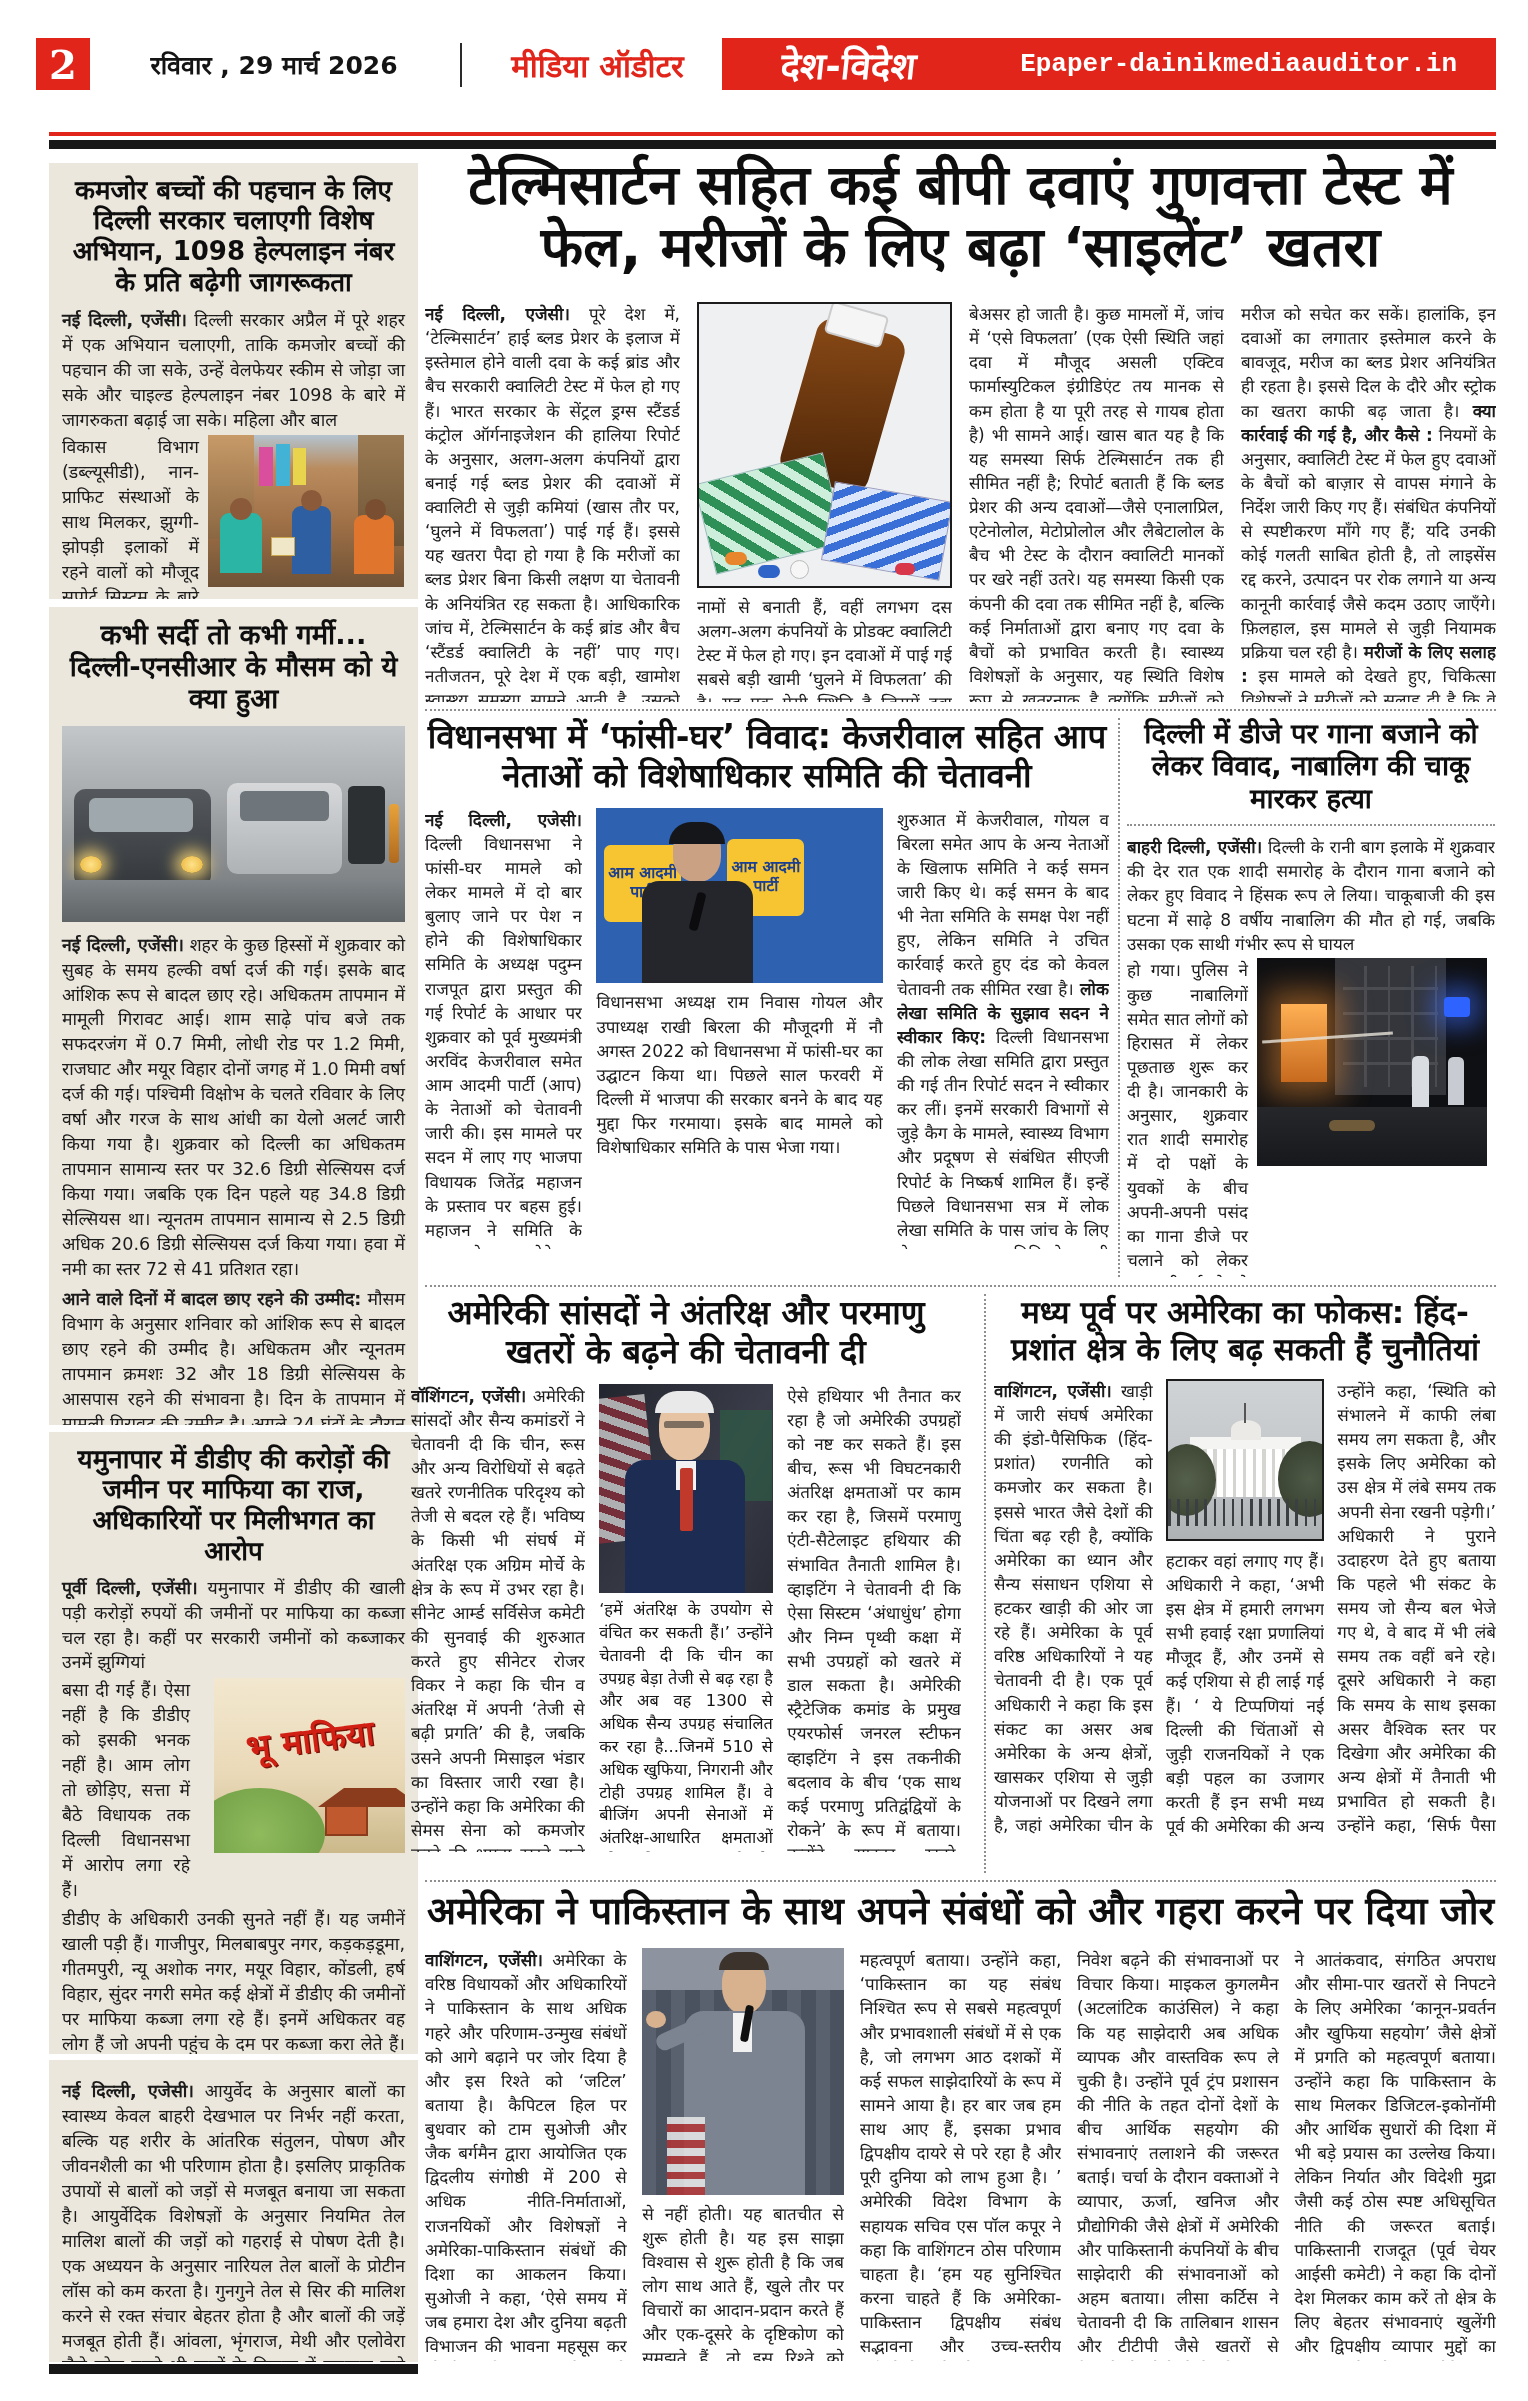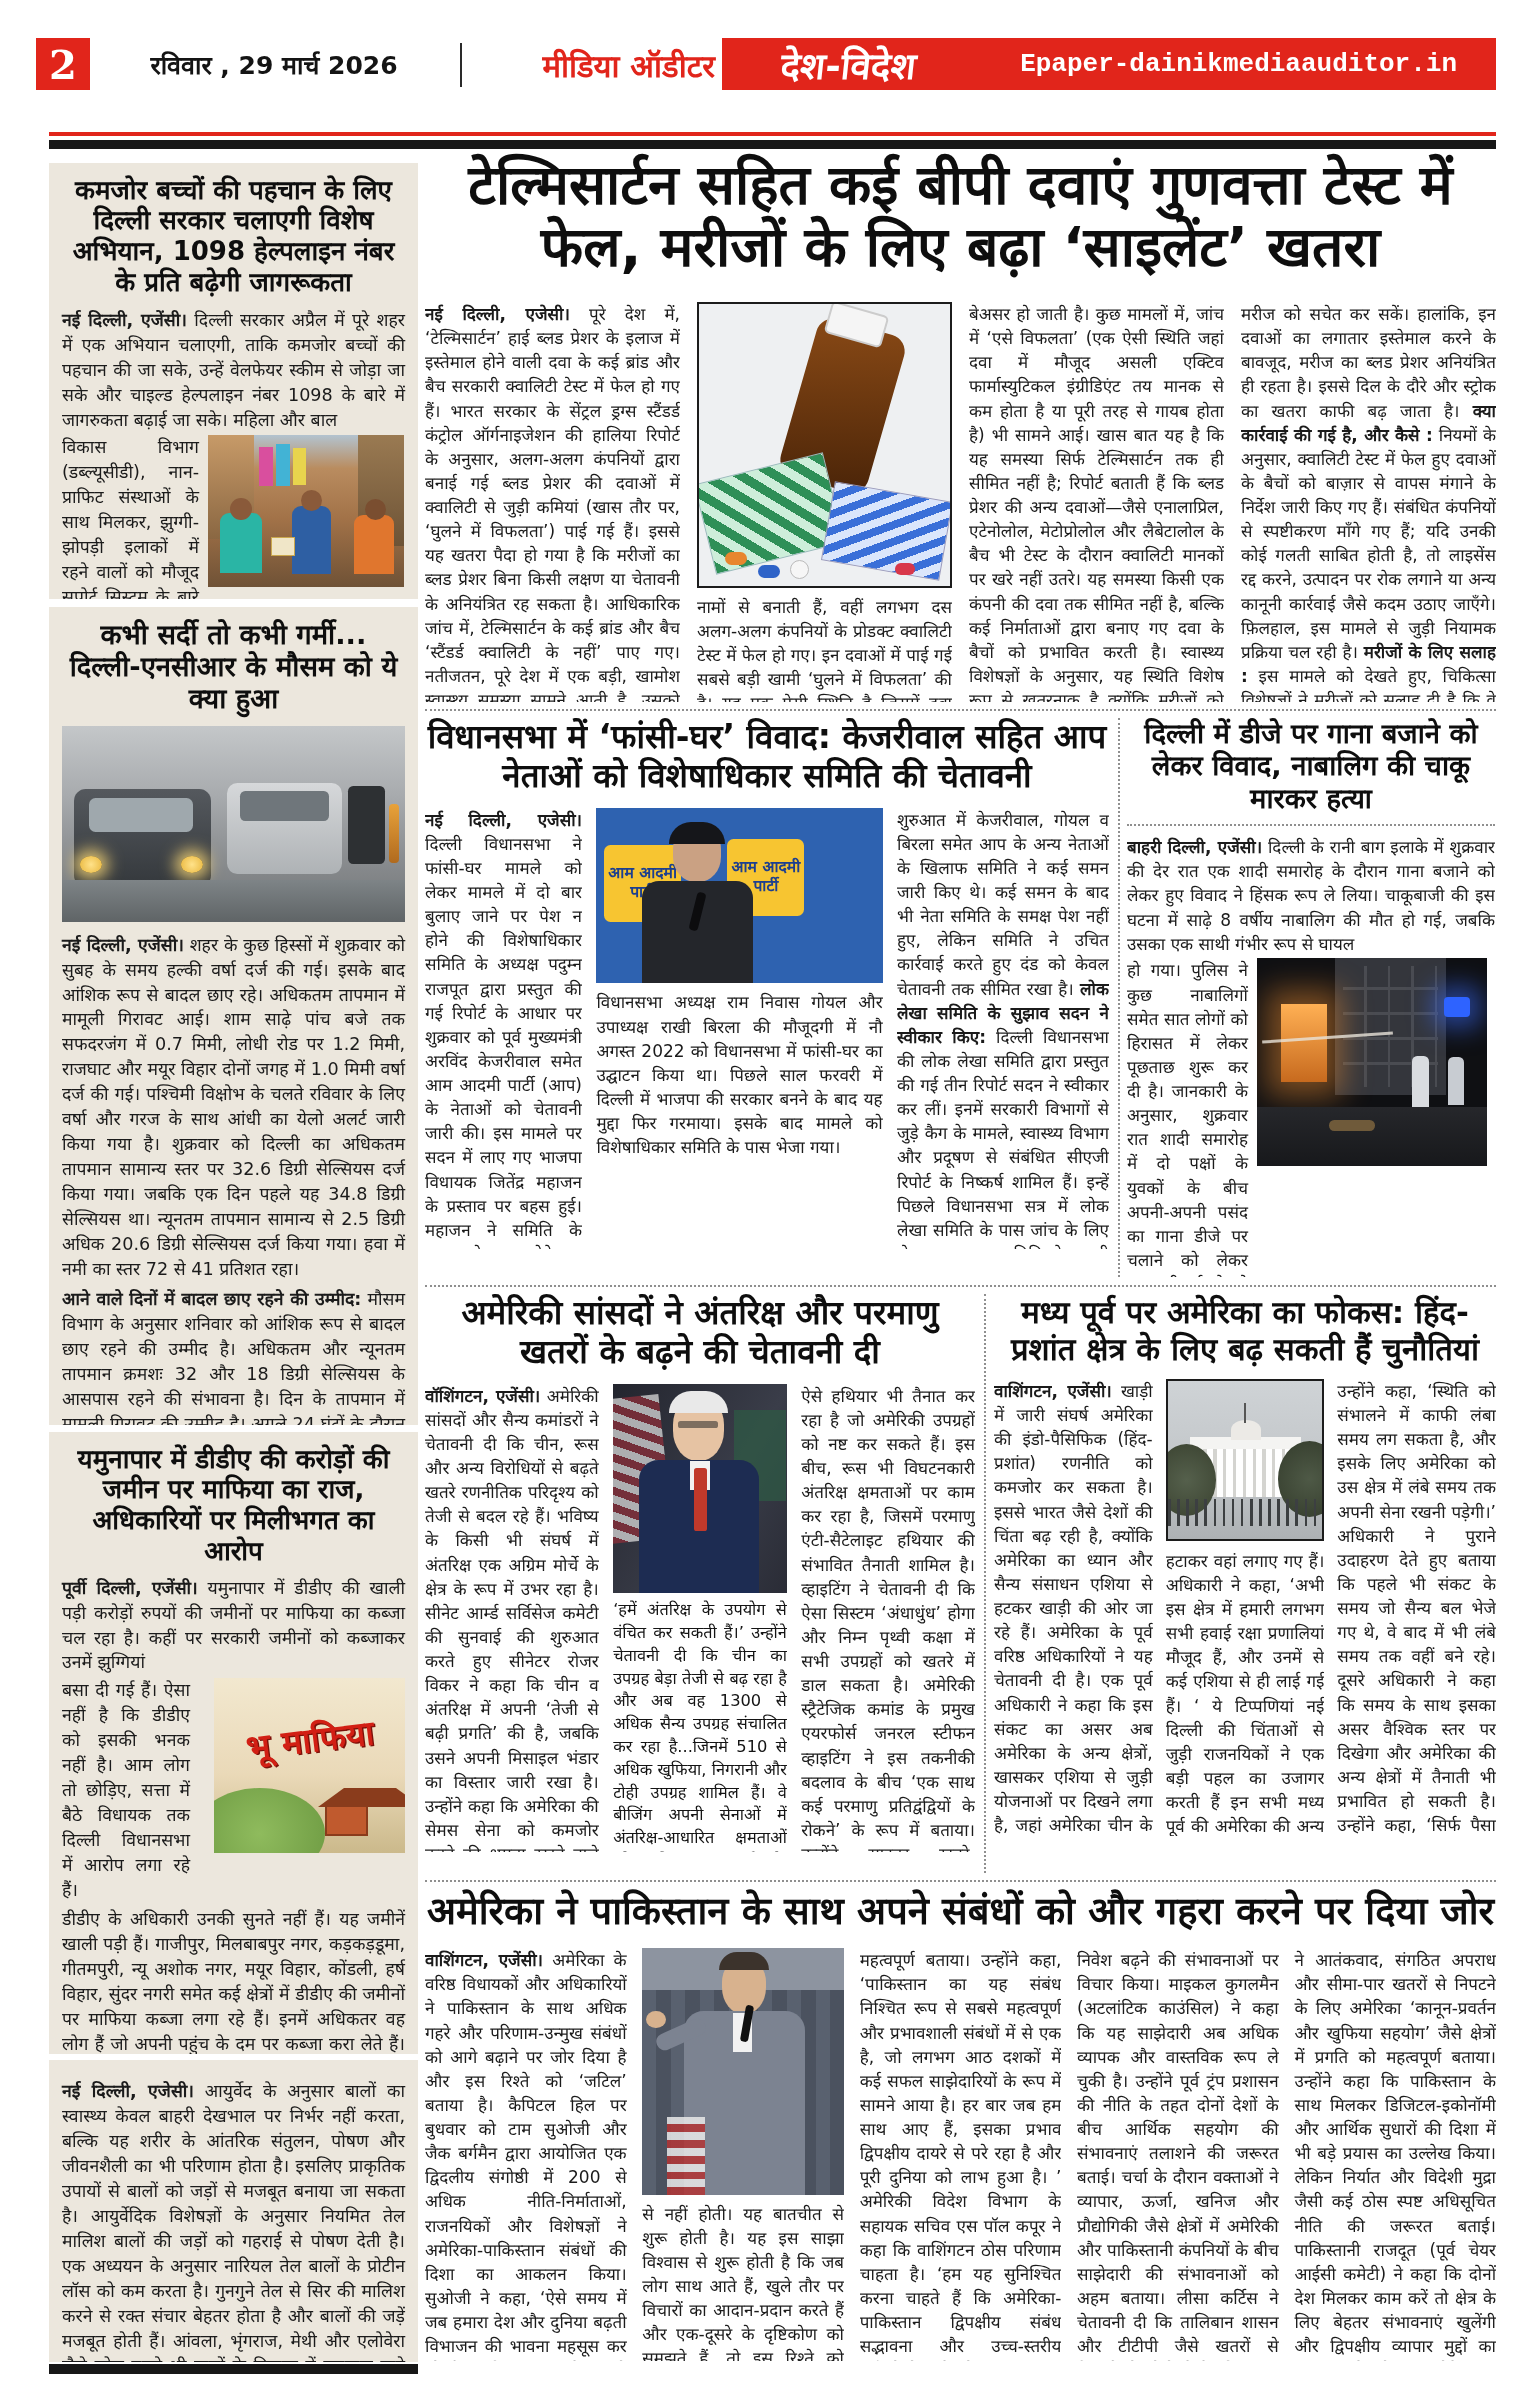--- a/index.html
+++ b/index.html
@@ -31,21 +31,21 @@
 </head>
 <body>
 
 <div class="page">
 
   <div class="abs pagenum" style="left:36px;top:38px;width:54px;height:52px;">
     <span>2</span>
   </div>
   <div class="abs masthead-date" style="left:104px;top:47px;width:340px;text-align:center;">रविवार , 29 मार्च 2026</div>
   <div class="abs" style="left:460px;top:43px;width:2px;height:44px;background:#2a2a2a;"></div>
-  <div class="abs masthead-name" style="left:480px;top:44px;width:235px;text-align:right;">मीडिया ऑडीटर</div>
+  <div class="abs masthead-name" style="left:480px;top:44px;width:235px;text-align:center;">मीडिया ऑडीटर</div>
   <div class="abs banner" style="left:722px;top:38px;width:774px;height:52px;">
     <div class="section-name" style="margin-left:59px;">देश-विदेश</div>
     <div class="epaper" style="margin-left:auto;margin-right:39px;">Epaper-dainikmediaauditor.in</div>
   </div>
   <div class="abs rule-red" style="left:49px;top:132px;width:1447px;height:3.9px;"></div>
   <div class="abs rule-black" style="left:49px;top:140px;width:1447px;height:9.1px;"></div>
 
   <div class="abs beige" style="left:49px;top:163px;width:369px;height:436px;padding:11.8px 13px;box-sizing:border-box;overflow:hidden;">
     <div class="hl" style="font-size:26px;">कमजोर बच्चों की पहचान के लिए दिल्ली सरकार चलाएगी विशेष अभियान, 1098 हेल्पलाइन नंबर के प्रति बढ़ेगी जागरूकता</div>
     <p class="body" style="margin:10.4px 0 0 0;font-size:17.6px;">
@@ -202,21 +202,21 @@
         <div class="abs" style="left:0;top:149px;width:100%;height:59px;background:linear-gradient(180deg,#26272b,#17181b);"></div>
         <div class="abs" style="left:72px;top:162px;width:46px;height:10.4px;background:#6f5a3a;border-radius:5.2px;"></div>
         <div class="abs" style="left:5.2px;top:78px;width:131px;height:2.6px;background:#e8e4da;transform:rotate(-4deg);opacity:.8;"></div>
       </div>
     </div>
 
   </div>
 
   <div class="abs doth" style="left:425px;top:1285px;width:1071px;"></div>
 
-  <div class="abs" style="left:425px;top:1294px;width:550px;height:579px;overflow:hidden;">
+  <div class="abs" style="left:411px;top:1294px;width:550px;height:579px;overflow:hidden;">
     <div class="hl" style="font-size:33px;">अमेरिकी सांसदों ने अंतरिक्ष और परमाणु खतरों के बढ़ने की चेतावनी दी</div>
     <div class="cols" style="gap:14.4px;margin-top:11.8px;height:468px;">
       <div class="col body">
         <b>वॉशिंगटन, एजेंसी।</b>
         <span>अमेरिकी सांसदों और सैन्य कमांडरों ने चेतावनी दी कि चीन, रूस और अन्य विरोधियों से बढ़ते खतरे रणनीतिक परिदृश्य को तेजी से बदल रहे हैं। भविष्य के किसी भी संघर्ष में अंतरिक्ष एक अग्रिम मोर्चे के क्षेत्र के रूप में उभर रहा है। सीनेट आर्म्ड सर्विसेज कमेटी की सुनवाई की शुरुआत करते हुए सीनेटर रोजर विकर ने कहा कि चीन व अंतरिक्ष में अपनी ‘तेजी से बढ़ी प्रगति’ की है, जबकि उसने अपनी मिसाइल भंडार का विस्तार जारी रखा है। उन्होंने कहा कि अमेरिका की सेमस सेना को कमजोर करने की क्षमता रखने वाले ये कदम अमेरिकी सेना के कमांडर जनरल स्टीफन व्हाइटिंग ने कहा कि चीन अपनी सैन्य क्षमताओं में इजाफा करते हुए विरोधी ऐसी क्षमताएं हासिल कर रहे हैं जो</span>
       </div>
       <div class="col">
         <div class="ph" style="width:100%;height:209px;background:linear-gradient(120deg,#23252e,#3a3d49 60%,#2a2c36);">
           <div class="abs" style="left:-10.4px;top:13px;width:63px;height:144px;background:repeating-linear-gradient(25deg,#8c2f3a 0 7.8px,#d9d9d9 7.8px 15.7px);opacity:.75;transform:rotate(-6deg);"></div>
           <div class="abs" style="left:121px;top:26px;width:52px;height:91px;background:#2e5b44;opacity:.7;"></div>

